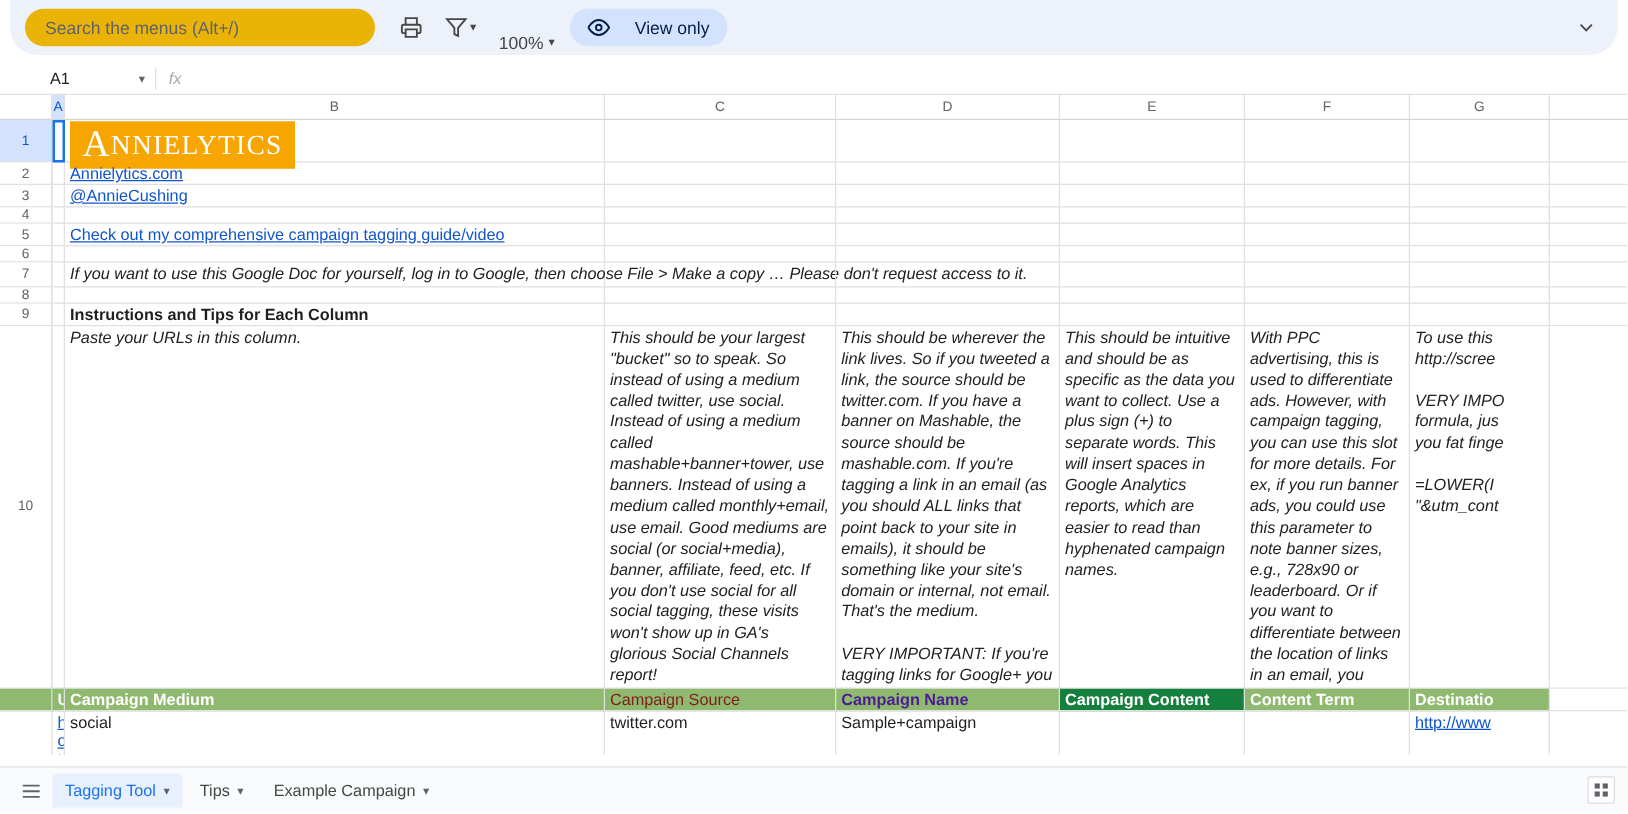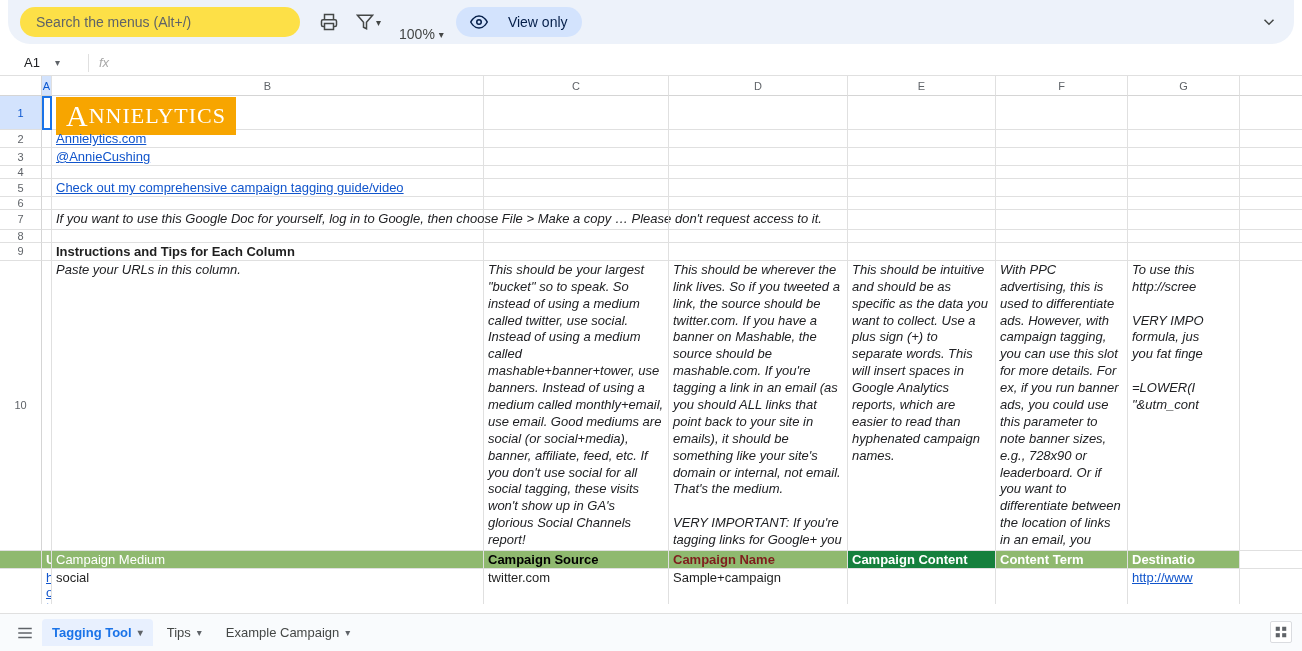--- a/index.html
+++ b/index.html
@@ -1,27 +1,27 @@
 <!DOCTYPE html>
 <html><head>
 <meta charset="utf-8">
 <style>
 * { box-sizing: border-box; margin: 0; padding: 0; }
 body { font-family: Arial, sans-serif; font-size: 13px; background: #fff; overflow: hidden; width: 1302px; height: 651px; position: relative; }
 
 .toolbar { background: #edf2fa; height: 44px; display: flex; align-items: center; padding: 0 12px; border-radius: 0 0 22px 22px; margin: 0 8px; position: relative; }
-.search-box { background: #fde047; border-radius: 18px; height: 30px; width: 280px; display: flex; align-items: center; padding: 0 16px; color: #5f6368; font-size: 14px; }
+.search-box { background: #eab308; border-radius: 18px; height: 30px; width: 280px; display: flex; align-items: center; padding: 0 16px; color: #5f6368; font-size: 14px; }
 .toolbar-icons { display: flex; align-items: center; gap: 18px; margin-left: 20px; }
 .toolbar-icon { color: #444746; cursor: pointer; display: flex; align-items: center; }
 .zoom { display: flex; align-items: center; gap: 4px; color: #444746; font-size: 14px; margin-top: 24px; }
 .view-only { background: #d3e3fd; border-radius: 18px; padding: 6px 14px; display: flex; align-items: center; gap: 20px; color: #041e49; font-size: 14px; margin-left: 12px; }
 .expand-btn { position: absolute; right: 16px; color: #444746; }
 
 .formula-bar { display: flex; align-items: center; height: 26px; border-bottom: 1px solid #e0e0e0; margin-top: 6px; }
-.cell-ref { width: 84px; padding: 0 24px; display: flex; align-items: center; justify-content: space-between; font-size: 13px; color: #202124; }
+.cell-ref { width: 84px; padding: 0 4px; display: flex; align-items: center; justify-content: space-between; font-size: 13px; color: #202124; margin-left: 36px; }
 .cell-ref-arrow { color: #5f6368; font-size: 10px; }
 .fx-divider { width: 1px; height: 18px; background: #e0e0e0; margin: 0 4px; }
 .fx { color: #a9a9a9; font-style: italic; font-size: 13px; padding: 0 6px; }
 
 .grid-wrap { position: relative; height: 528px; overflow: hidden; }
 .grid { display: grid; grid-template-columns: 42px 10px 432px 185px 179px 148px 132px 112px 200px; }
 .col-head { background: #fff; border-right: 1px solid #e0e0e0; border-bottom: 1px solid #d5d5d5; height: 20px; display: flex; align-items: center; justify-content: center; font-size: 11px; color: #5f6368; position: sticky; top: 0; }
 .col-head.sel { background: #d3e3fd; color: #0b57d0; }
 .row-head { background: #fff; border-right: 1px solid #d5d5d5; border-bottom: 1px solid #e0e0e0; display: flex; align-items: center; justify-content: center; font-size: 11px; color: #5f6368; }
 .row-head.sel { background: #d3e3fd; color: #0b57d0; }
@@ -33,21 +33,21 @@
 
 .logo { background: #f7a500; display: inline-flex; align-items: center; padding: 2px 10px; font-family: 'Times New Roman', serif; color: #fff; font-size: 22px; letter-spacing: 1px; }
 .logo .big { font-size: 30px; }
 
 .instr { font-style: italic; font-size: 13px; color: #202124; line-height: 1.3; }
 .bold { font-weight: bold; }
 
 .sheet-tabs { position: absolute; bottom: 0; left: 0; right: 0; height: 38px; border-top: 1px solid #e0e0e0; background: #f9fbfd; display: flex; align-items: center; padding: 0 12px; gap: 4px; }
 .sheet-menu { color: #5f6368; padding: 4px; }
 .tab { padding: 6px 10px; display: flex; align-items: center; gap: 6px; color: #444746; font-size: 13px; border-radius: 4px 4px 0 0; cursor: pointer; }
-.tab.active { background: #e8f0fe; color: #1a73e8; font-weight: 700; }
+.tab.active { background: #e8f0fe; color: #1a73e8; font-weight: 400; }
 .tab-arrow { font-size: 10px; color: #5f6368; }
 .explore { position: absolute; right: 10px; bottom: 8px; color: #5f6368; background: #fff; border: 1px solid #dadce0; width: 22px; height: 22px; display: flex; align-items: center; justify-content: center; border-radius: 2px; }
 
 svg { display: block; }
 </style>
 </head>
 <body>
 
 <div class="toolbar">
   <div class="search-box">Search the menus (Alt+/)</div>
@@ -214,23 +214,23 @@
 VERY IMPO
 formula, jus
 you fat finge
 
 =LOWER(I
 "&amp;utm_cont</div>
 
   <div class="row-head">11</div>
   <div class="cell" style="background:#8fb96f"></div>
   <div class="cell" style="background:#8fb96f;color:#fff;font-weight:bold">URL</div>
-  <div class="cell" style="background:#8fb96f;color:#fff;font-weight:normal">Campaign Medium</div>
-  <div class="cell" style="background:#8fb96f;color:#000000;font-weight:bold">Campaign Source</div>
-  <div class="cell" style="background:#8fb96f;color:#7f1d1d;font-weight:bold">Campaign Name</div>
+  <div class="cell" style="background:#8fb96f;color:#fff;font-weight:bold">Campaign Medium</div>
+  <div class="cell" style="background:#8fb96f;color:#7f1d1d;font-weight:normal">Campaign Source</div>
+  <div class="cell" style="background:#8fb96f;color:#4c1d95;font-weight:bold">Campaign Name</div>
   <div class="cell" style="background:#15803d;color:#fff;font-weight:bold">Campaign Content</div>
   <div class="cell" style="background:#8fb96f;color:#fff;font-weight:bold">Content Term</div>
   <div class="cell" style="background:#8fb96f;color:#fff;font-weight:bold">Destinatio</div>
 
   <div class="row-head">12</div>
   <div class="cell"></div>
   <div class="cell"><a href="#">http://www.annielytics.com/hundreds-of-tools-for-marketers/</a></div>
   <div class="cell">social</div>
   <div class="cell">twitter.com</div>
   <div class="cell">Sample+campaign</div>

